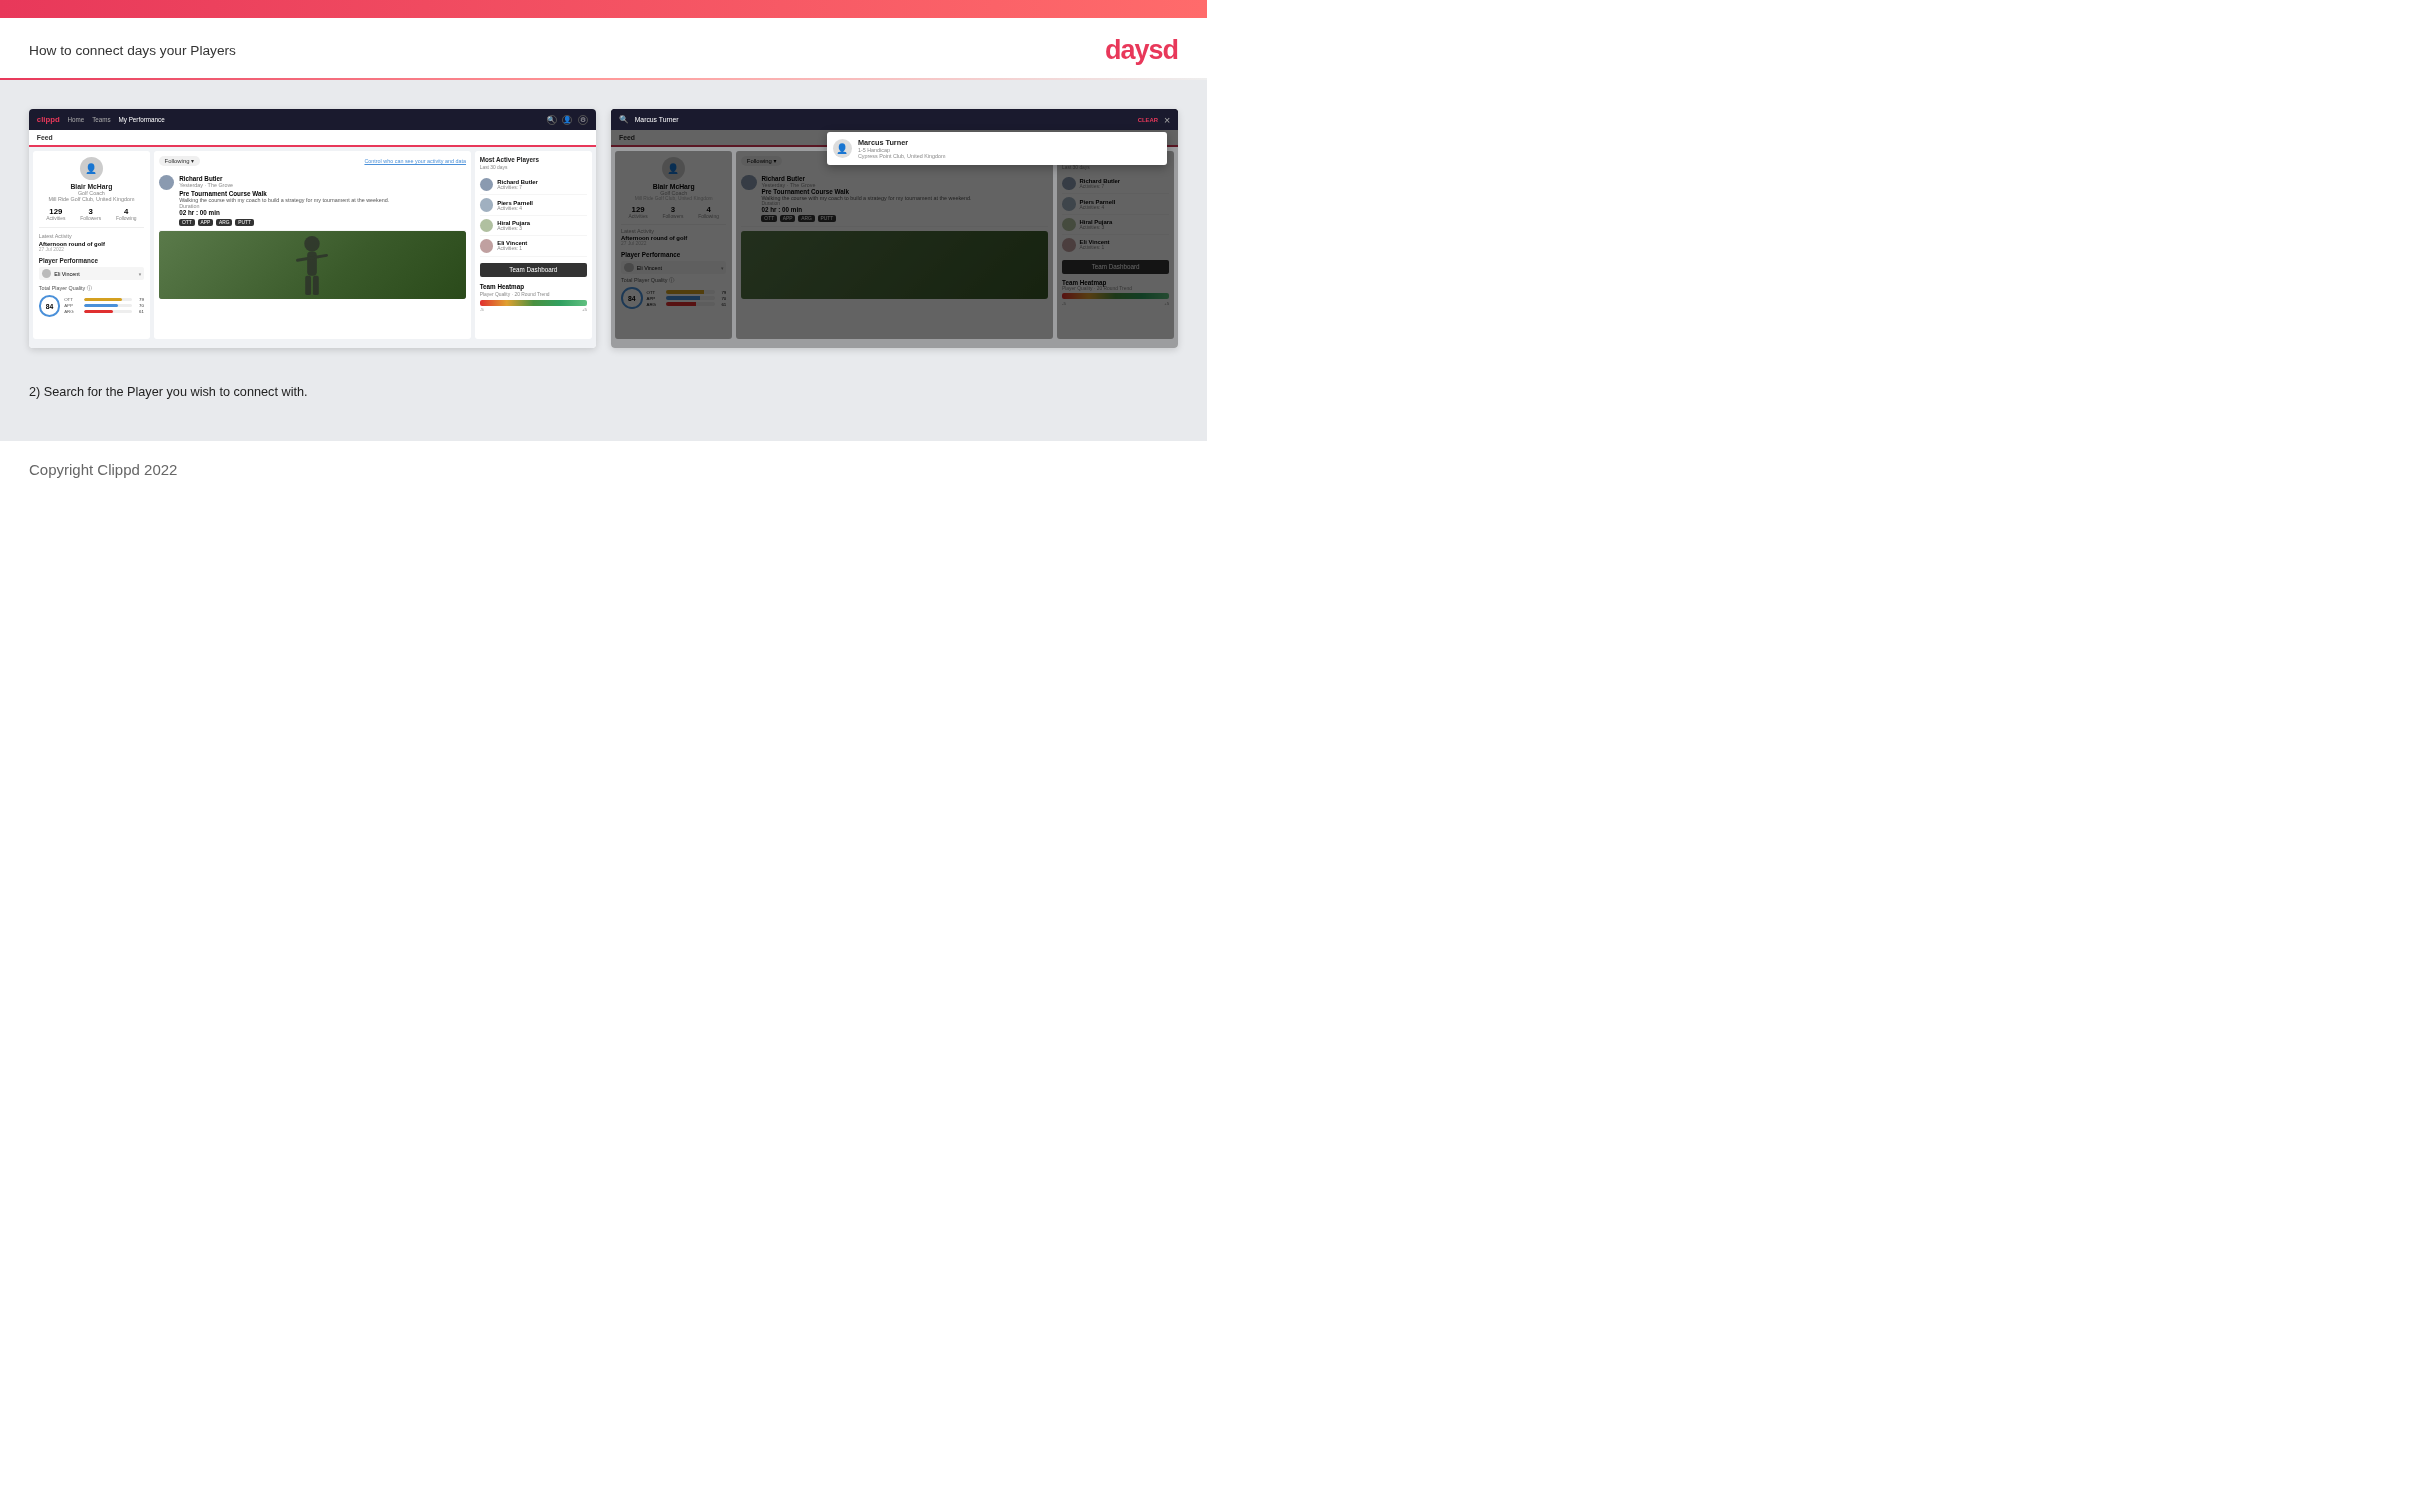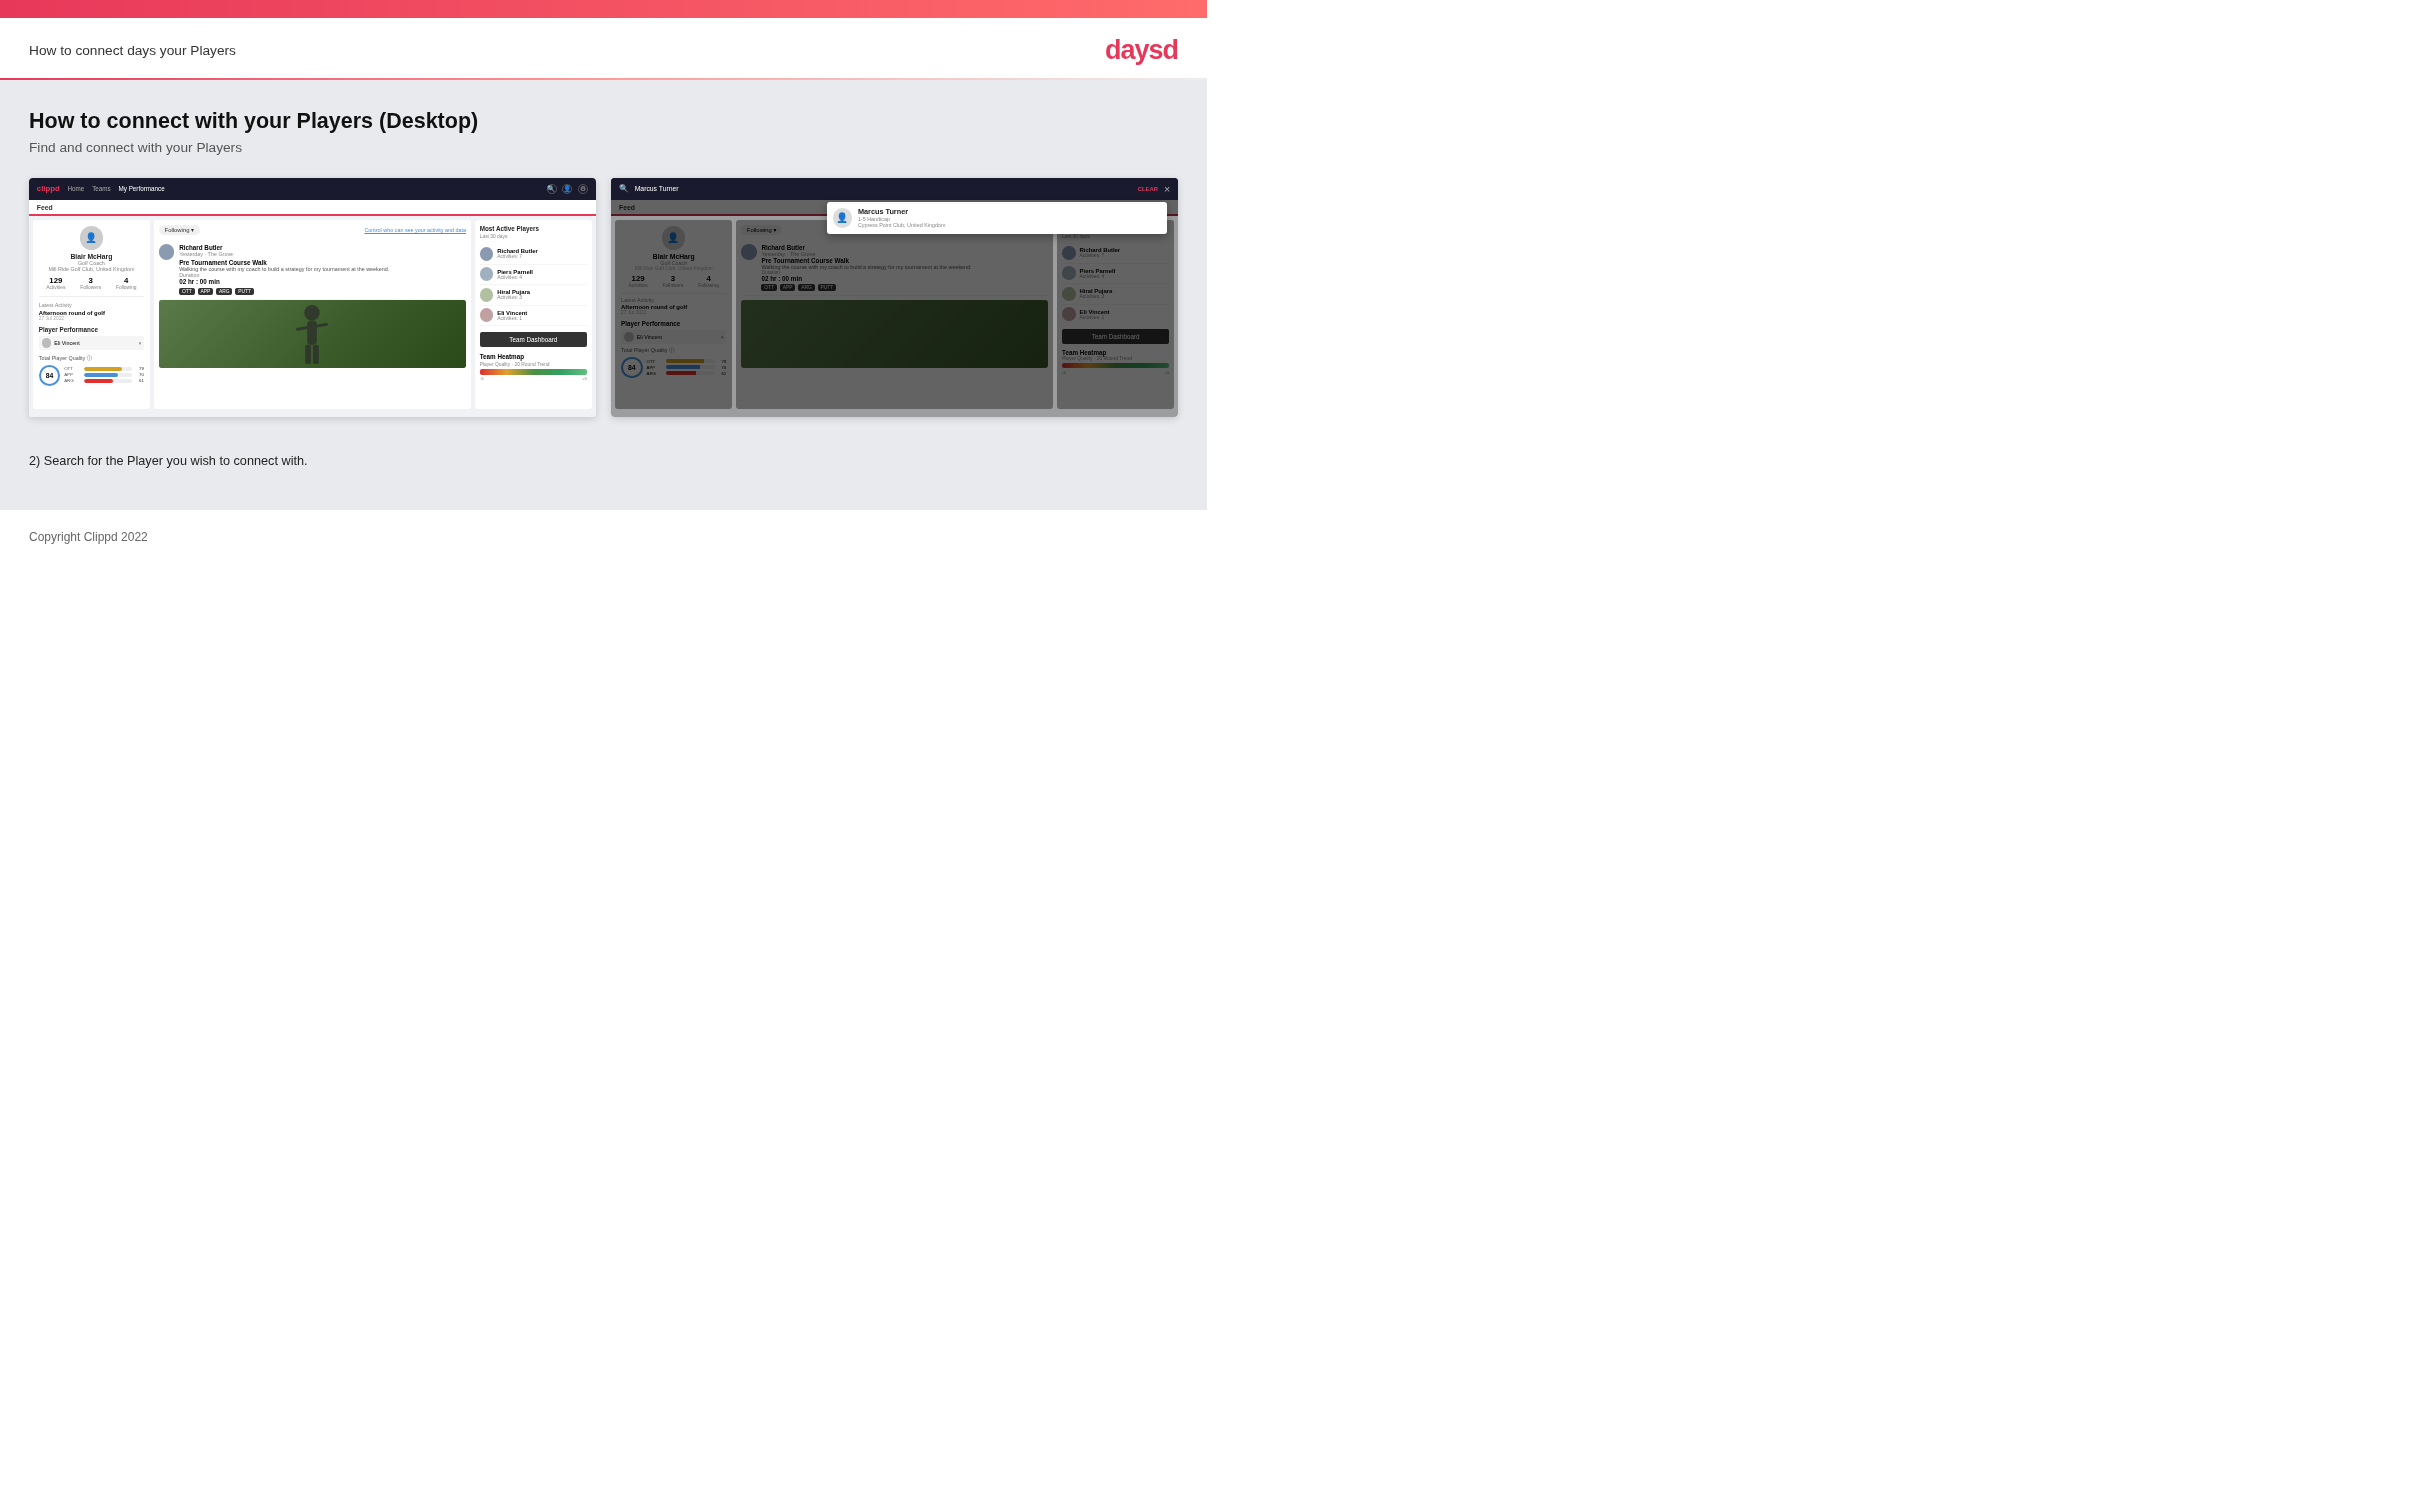--- a/index.html
+++ b/index.html
@@ -468,43 +468,39 @@
     }
     .caption-text {
       font-size: 12.7px;
       color: #222;
       line-height: 1.5;
     }
 
     
     .footer {
       padding: 19.5px 29px;
-      font-size: 12px;
+      font-size: 15px;
       color: #666;
     }
   </style>
 </head>
 <body>
 
 <div class="top-bar"></div>
 
 <div class="header">
   <span class="header-title">How to connect days your Players</span>
   <div class="logo">
     <span>days</span><span style="color:#e8385a">d</span>
   </div>
 </div>
 
 <div class="header-divider"></div>
 
 <div class="main">
-  <div class="hero-text">
-    <div class="hero-title">How to connect with your Players (Desktop)</div>
-    <div class="hero-subtitle">Find and connect with your Players</div>
-  </div>
 
   <div class="screenshots-row">
 
     <div class="screenshot-container">
       <div class="app-mock">
 
         <div class="app-nav">
           <span class="app-nav-logo">clippd</span>
           <div class="nav-links">
             <span class="nav-link">Home</span>

